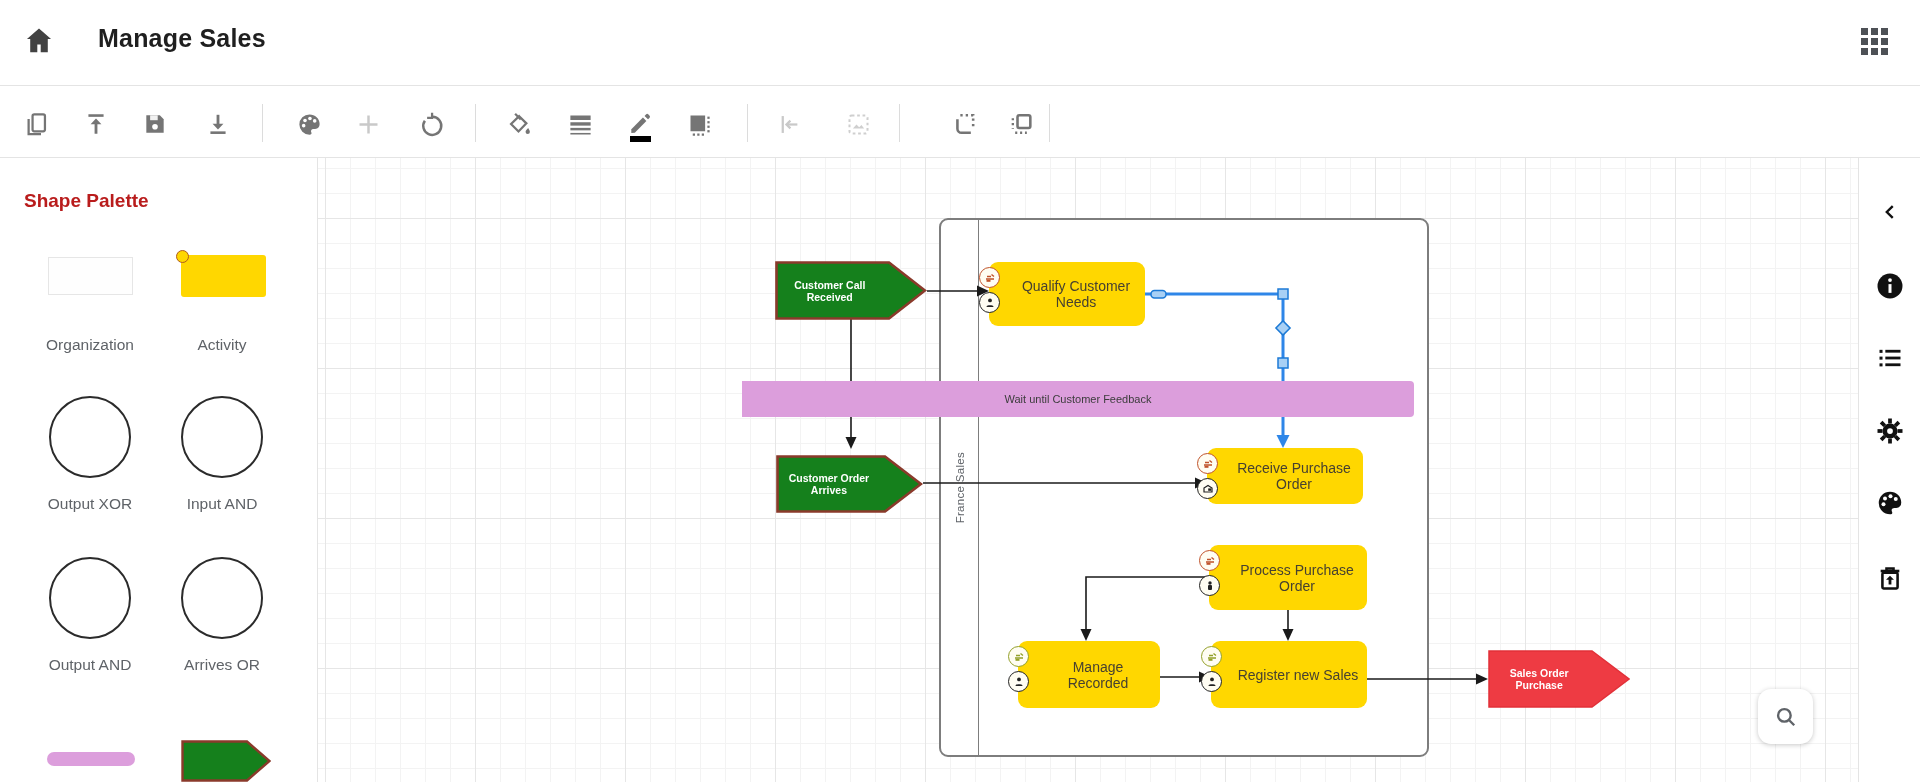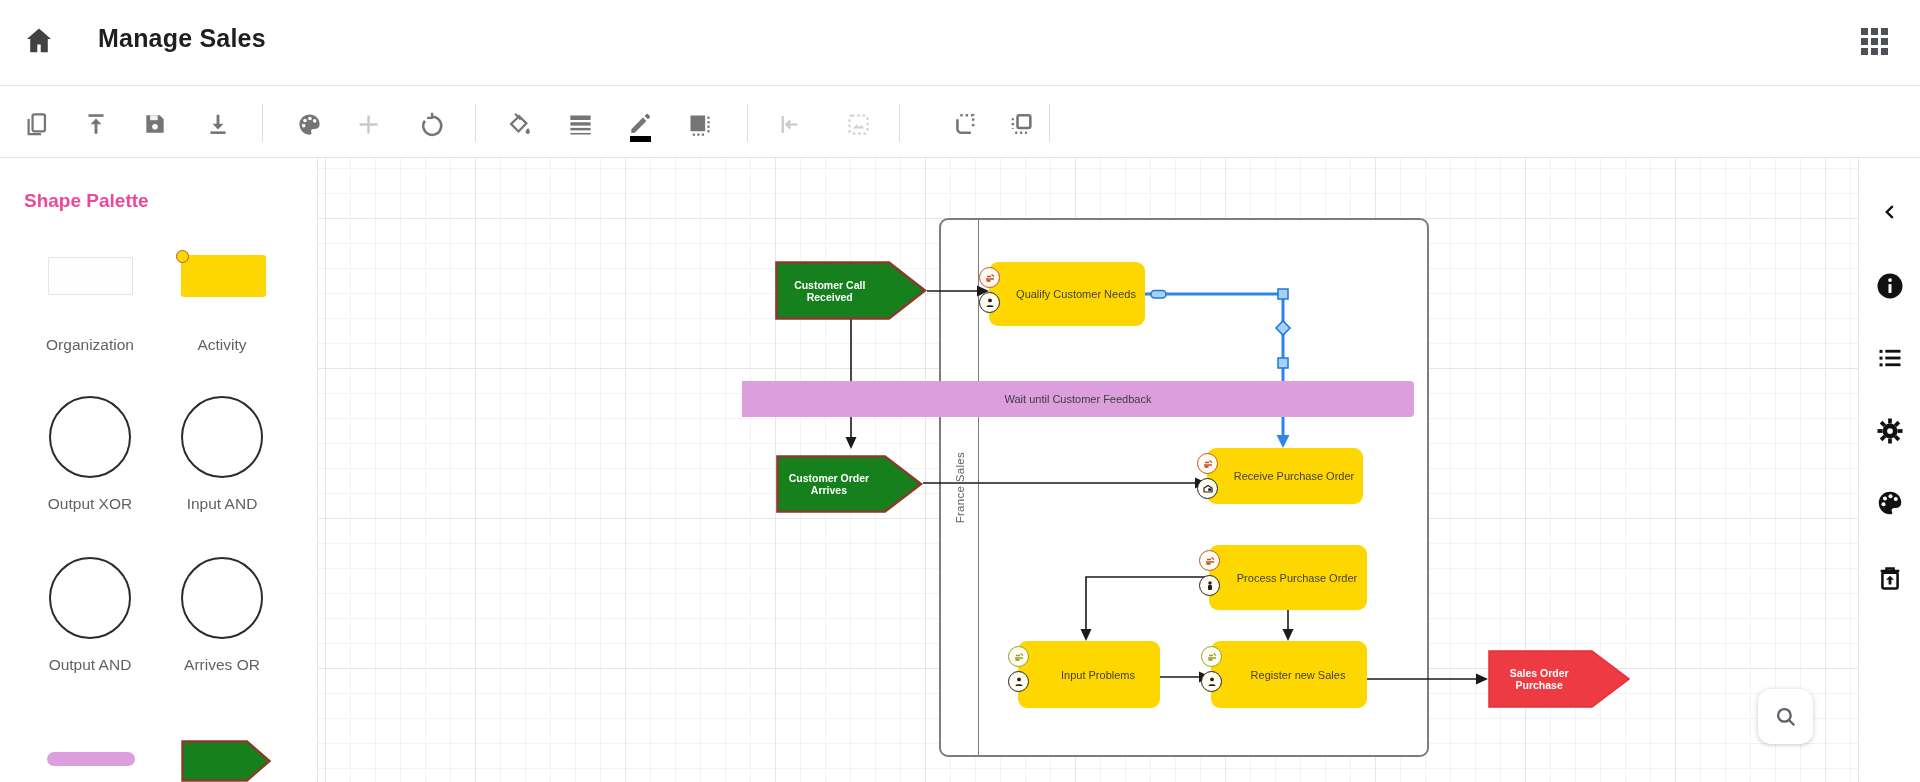--- a/index.html
+++ b/index.html
@@ -28,21 +28,21 @@
   .conn-dropdown { position:absolute; left:30px; top:0; height:67px; width:255px; display:flex; align-items:center; cursor:pointer; }
   .conn-dropdown .val { font-size:17.5px; color:#202124; }
   .conn-dropdown .caret { position:absolute; right:0; top:28px; }
   .conn-btn { position:absolute; top:12px; width:46px; height:46px; border-radius:7px;
     display:flex; align-items:center; justify-content:center; }
   .conn-btn.sel { background:#e9e9e9; }
 
   
   .left-panel { position:absolute; left:0; top:158px; width:318px; height:624px; background:#fff;
     border-right:1px solid #e4e4e4; }
-  .palette-title { position:absolute; left:24px; top:32px; font-size:19px; font-weight:700; color:#ec4899; }
+  .palette-title { position:absolute; left:24px; top:32px; font-size:19px; font-weight:700; color:#b91c1c; }
   .shape-label { position:absolute; width:140px; text-align:center; font-size:15.5px; color:#5f6368; }
   .org-shape { position:absolute; left:48px; top:99px; width:85px; height:38px; background:#fefefe; border:1px solid #e6e6e6; }
   .act-shape { position:absolute; left:181px; top:97px; width:85px; height:42px; background:#ffd700; border-radius:3px; }
   .act-badge { position:absolute; left:-5px; top:-5px; width:13px; height:13px; border-radius:50%;
     background:#ffd700; border:1.5px solid #b05c1e; }
   .pal-circle { position:absolute; width:82px; height:82px; border-radius:50%; border:2.2px solid #2b2b2b; background:#fff; }
   .pal-pink { position:absolute; left:47px; top:594px; width:88px; height:14px; border-radius:7px; background:#dc9edc; }
 
   
   .right-panel { position:absolute; right:0; top:158px; width:62px; height:624px; background:#fff; border-left:1px solid #e4e4e4; }
@@ -60,21 +60,21 @@
 
   .swimlane { position:absolute; left:621px; top:60px; width:490px; height:539px; background:#fff;
     border:2px solid #7d7d7d; border-radius:9px; }
   .lane-header { position:absolute; left:0; top:0; width:38px; height:100%; border-right:1.5px solid #7d7d7d;
     display:flex; align-items:center; justify-content:center; }
   .lane-label { writing-mode:vertical-rl; transform:rotate(180deg); font-size:11.5px; color:#5f6368; letter-spacing:.3px; }
 
   .conn-svg { position:absolute; left:0; top:0; width:1540px; height:624px; }
 
   .node { position:absolute; display:flex; align-items:center; justify-content:center; }
-  .fn { background:#ffd700; border-radius:9px; font-size:11px; color:#474130; text-align:center; padding:4px 8px 4px 26px; }
+  .fn { background:#ffd700; border-radius:9px; font-size:14px; color:#474130; text-align:center; padding:4px 8px 4px 26px; }
   .ev-text { position:absolute; inset:0; display:flex; align-items:center; justify-content:center;
     font-size:10.5px; font-weight:700; color:#fff; padding-right:28%; text-align:center; }
   .wait-bar { background:#dc9edc; border-radius:0 4px 4px 0; font-size:11px; color:#3c3c3c; }
   .node-badges { position:absolute; left:-10px; top:5px; width:22px; }
   .badge { width:21px; height:21px; border-radius:50%; background:#fffdf2; display:flex; align-items:center; justify-content:center; margin-bottom:4px; }
   .badge.org { border:1.6px solid #c0522a; }
   .badge.org.grn { border-color:#93a029; }
   .badge.person { border:1.6px solid #222; }
 
   .zoom-fab { position:absolute; left:1440px; top:531px; width:55px; height:55px; background:#fff; border-radius:13px;
@@ -396,21 +396,21 @@
             </svg>
           </div>
         <div class="badge person">
             <svg width="12" height="12" viewBox="0 0 12 12">
               <circle cx="6" cy="3.4" r="1.9" fill="#222"></circle>
               <path d="M2.5 10c0-2.6 7-2.6 7 0z" fill="#222"></path>
               <path d="M3.5 7.8h5" stroke="#fff" stroke-width=".8"></path>
             </svg>
           </div>
       </div>
-      <span>Input Problems</span>
+      <span>Manage Recorded</span>
     </div>
 
     <div class="node fn" style="left:893px; top:483px; width:156px; height:67px">
       <div class="node-badges">
         <div class="badge org grn">
             <svg width="12" height="12" viewBox="0 0 12 12">
               <path d="M2 7h8M3 4.5h4M7.5 2.5l2.5 2" stroke="#93a029" stroke-width="1.4" fill="none"></path>
               <rect x="2.5" y="7.8" width="4" height="2" fill="#93a029"></rect>
             </svg>
           </div>

